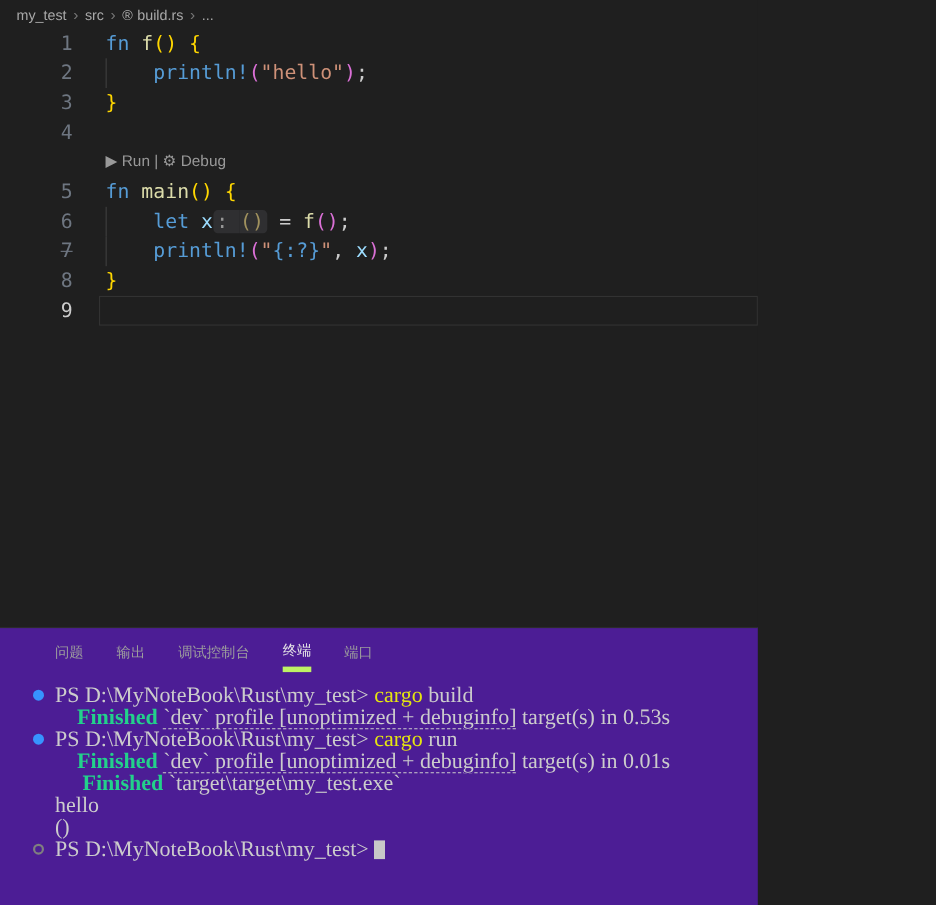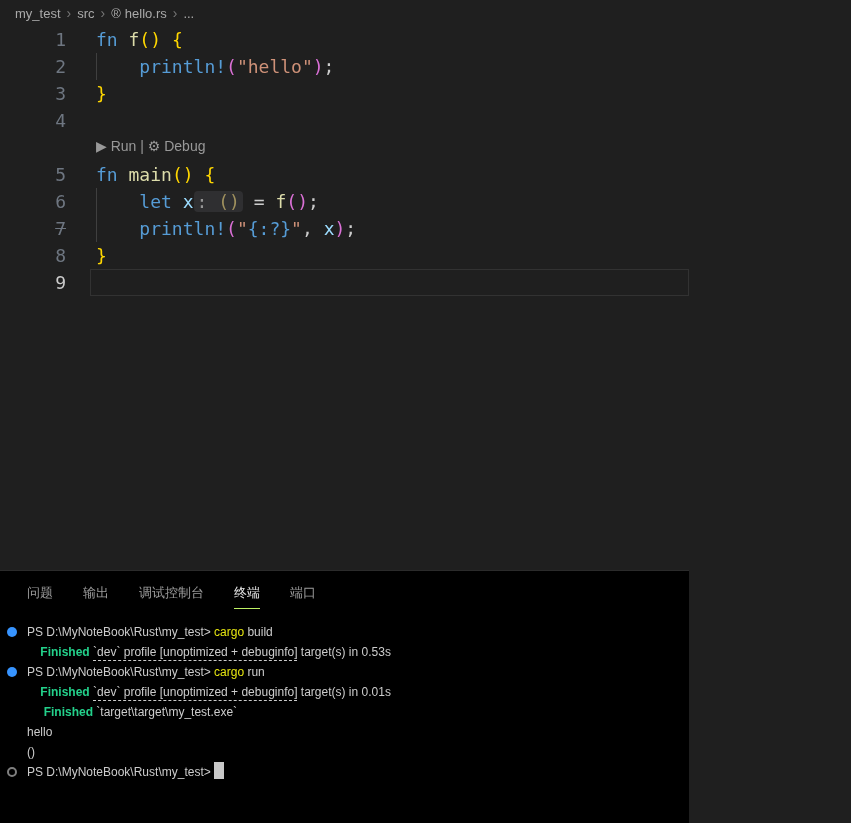--- a/index.html
+++ b/index.html
@@ -22,26 +22,26 @@
   .guide{position:absolute;left:96px;top:0;bottom:0;width:1px;background:#3F3F3F;z-index:1;}
   .cur-box{position:absolute;left:90px;right:0;top:0;bottom:0;border:1px solid #323232;z-index:0;}
   .codelens{padding-left:96px;font-family:"Liberation Sans",sans-serif;font-size:14px;
             color:#999999;line-height:25px;white-space:pre;}
   .codelens .lnk{cursor:pointer;}
   .tok{white-space:pre;}
   .hint{background:#2F2F31;}
   .hint-start{border-radius:4px 0 0 4px;padding-left:3px;}
   .hint-end{border-radius:0 4px 4px 0;padding-right:3px;}
   
-  .panel{position:absolute;top:570px;left:0;right:0;bottom:0;background:#000000;
-         border-top:1px solid #2B2B2B;}
+  .panel{position:absolute;top:570px;left:0;right:0;bottom:0;background:#4c1d95;
+         border-top:1px solid #2B2B2B;padding-left:23px;}
   .tabbar{height:43px;display:flex;align-items:center;padding-left:27px;gap:30px;}
   .ptab{font-size:13px;color:#9D9D9D;padding:7px 0 6px 0;cursor:pointer;border-bottom:1px solid transparent;}
-  .ptab.active{color:#E7E7E7;border-bottom:1px solid #bef264;}
-  .term{font-family:Liberation Sans, sans-serif;font-size:12px;line-height:20px;color:#CCCCCC;
+  .ptab.active{color:#E7E7E7;border-bottom:5px solid #bef264;}
+  .term{font-family:Liberation Serif, serif;font-size:20px;line-height:20px;color:#CCCCCC;
         padding-top:8px;}
   .term-line{position:relative;height:20px;white-space:pre;padding-left:27px;}
   .dot{position:absolute;left:7px;top:5px;width:10px;height:10px;border-radius:50%;box-sizing:border-box;}
   .dot.filled{background:#3794FF;}
   .dot.hollow{border:2px solid #7F7F7F;background:transparent;}
   .dashed{text-decoration:underline;text-decoration-style:dashed;text-underline-offset:4px;text-decoration-thickness:1px;}
   .cursor{display:inline-block;width:10px;height:17px;background:#C8C8C8;vertical-align:-3px;}
 </style>
 </head>
 <body>
@@ -52,21 +52,21 @@
         <span class="bc-item">
           <span>my_test</span>
         </span>
         <span class="bc-sep">›</span>
         <span class="bc-item">
           <span>src</span>
         </span>
         <span class="bc-sep">›</span>
         <span class="bc-item">
           <span class="bc-icon">®</span>
-          <span>hello.rs</span>
+          <span>build.rs</span>
         </span>
         <span class="bc-sep">›</span>
         <span class="bc-item">
           <span>...</span>
         </span>
       </div>
     <div class="code">
         <div class="code-line">
           <div class="gutter">1</div>
           <div class="code-text"><span class="tok" style="color: rgb(86, 156, 214);">fn </span><span class="tok" style="color: rgb(220, 220, 170);">f</span><span class="tok" style="color: rgb(255, 215, 0);">()</span><span class="tok" style="color: rgb(204, 204, 204);"> </span><span class="tok" style="color: rgb(255, 215, 0);">{</span></div>

